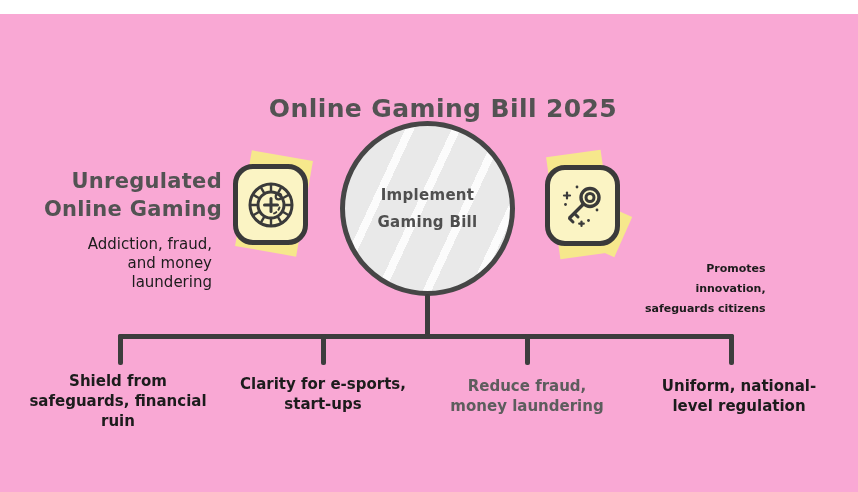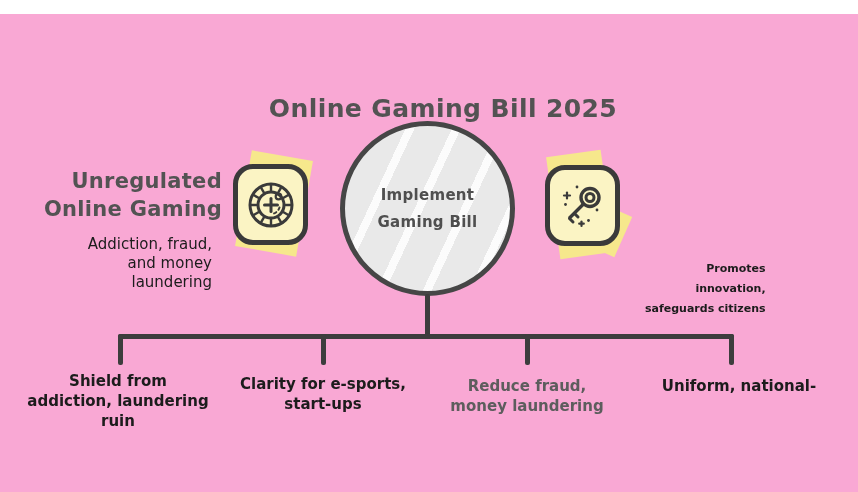--- a/index.html
+++ b/index.html
@@ -161,28 +161,29 @@
         <circle cx="8.5" cy="24.5" r="1.4"></circle>
         <circle cx="20" cy="7" r="1.4"></circle>
         <circle cx="31.5" cy="40.5" r="1.4"></circle>
         <circle cx="40" cy="30" r="1.4"></circle>
       </g>
     </svg>
   </div>
 
   <div class="branch-label" style="left:18px; top:357px;">
     <div>Shield from</div>
-    <div>addiction, laundering</div>
+    <div>safeguards, financial</div>
     <div>ruin</div>
   </div>
   <div class="branch-label" style="left:223px; top:360px;">
     <div>Clarity for e-sports,</div>
     <div>start-ups</div>
   </div>
   <div class="branch-label muted" style="left:427px; top:362px;">
     <div>Reduce fraud,</div>
     <div>money laundering</div>
   </div>
   <div class="branch-label" style="left:639px; top:362px;">
     <div>Uniform, national-</div>
+    <div>level regulation</div>
   </div>
 
 </div>
 
 </body></html>

